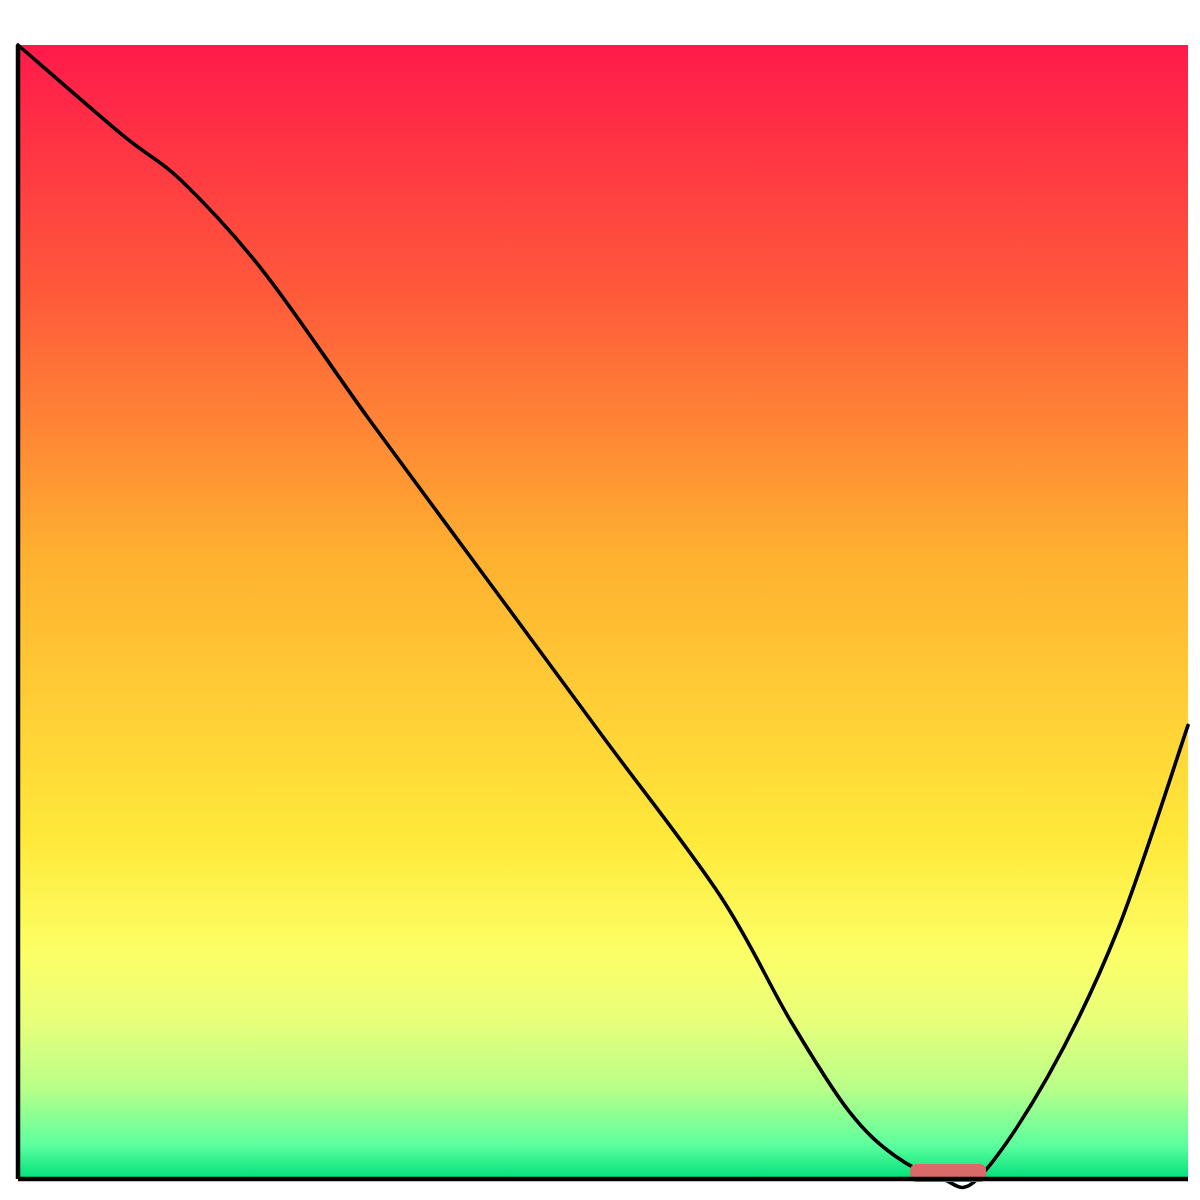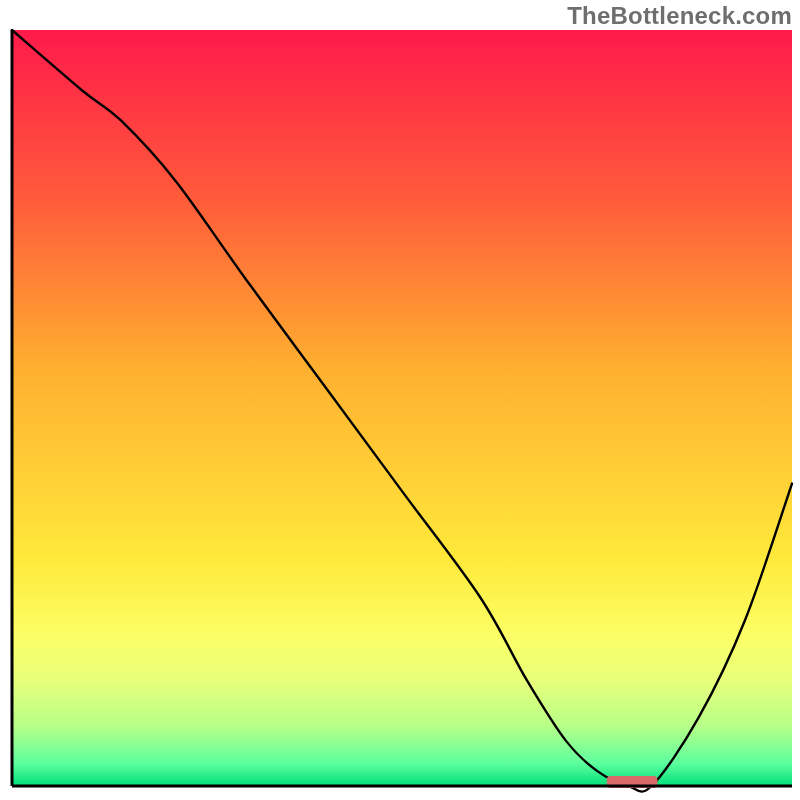--- a/index.html
+++ b/index.html
@@ -26,21 +26,20 @@
     letter-spacing: 0.2px;
   }
   svg {
     display: block;
   }
 </style>
 </head>
 <body>
 <div class="wrap">
 
-<div class="watermark">TheBottleneck.com</div>
 
 <svg id="chart-svg" width="800" height="800" viewBox="0 0 800 800">
   <defs>
     <linearGradient id="bg-grad" x1="0" y1="0" x2="0" y2="1">
           <stop offset="0%" stop-color="#ff1a4b"></stop>
           <stop offset="22%" stop-color="#ff5a3a"></stop>
           <stop offset="45%" stop-color="#ffb030"></stop>
           <stop offset="70%" stop-color="#ffe93a"></stop>
           <stop offset="80%" stop-color="#fcff66"></stop>
           <stop offset="86%" stop-color="#e8ff7a"></stop>

